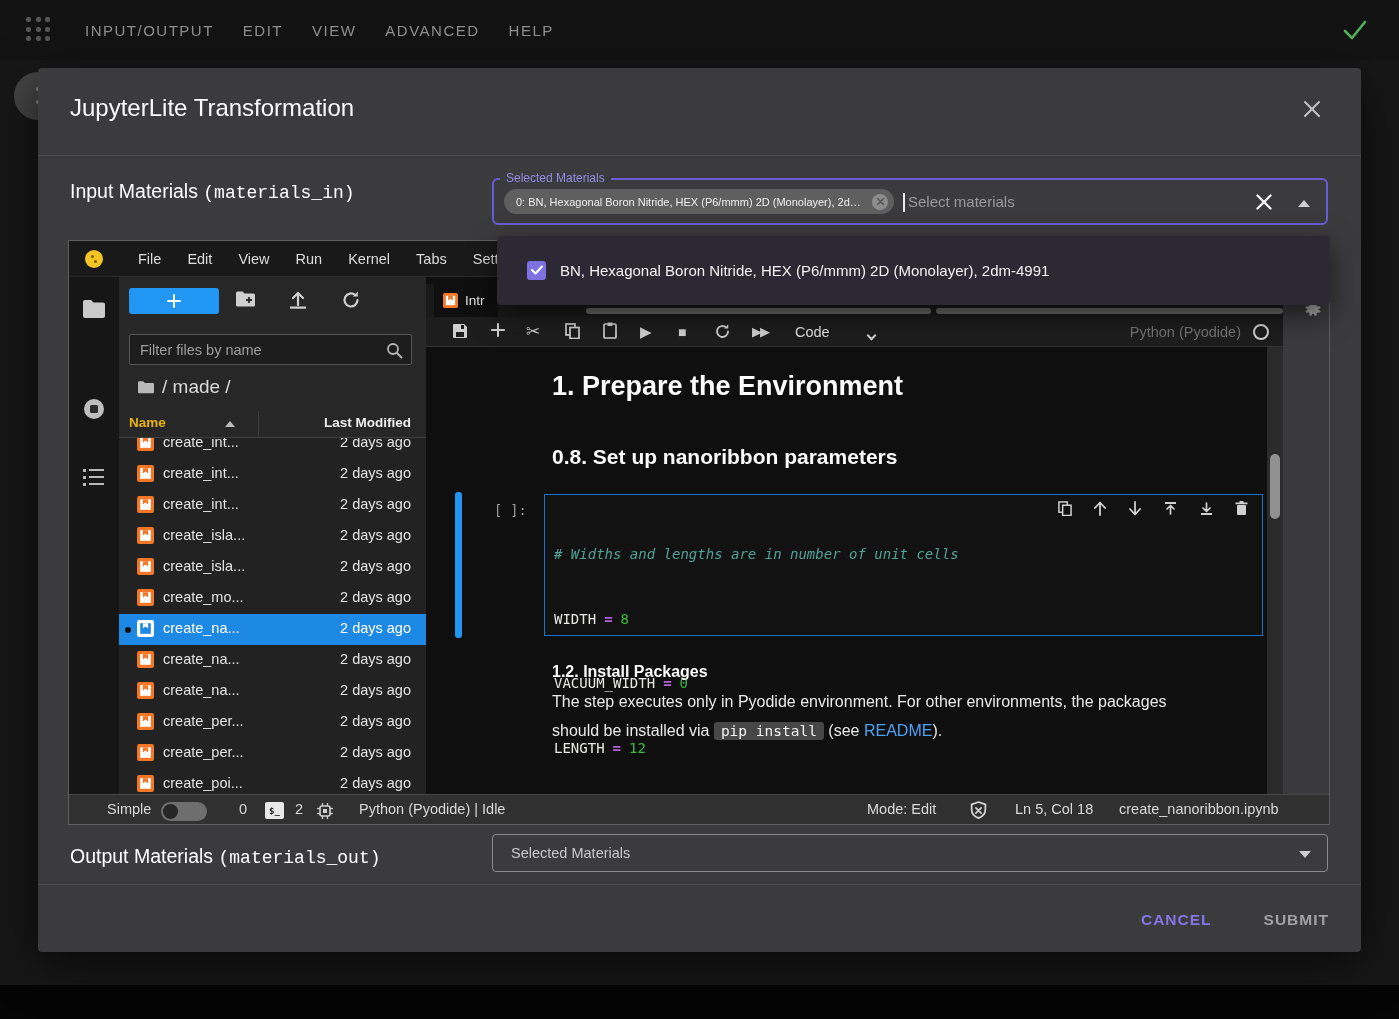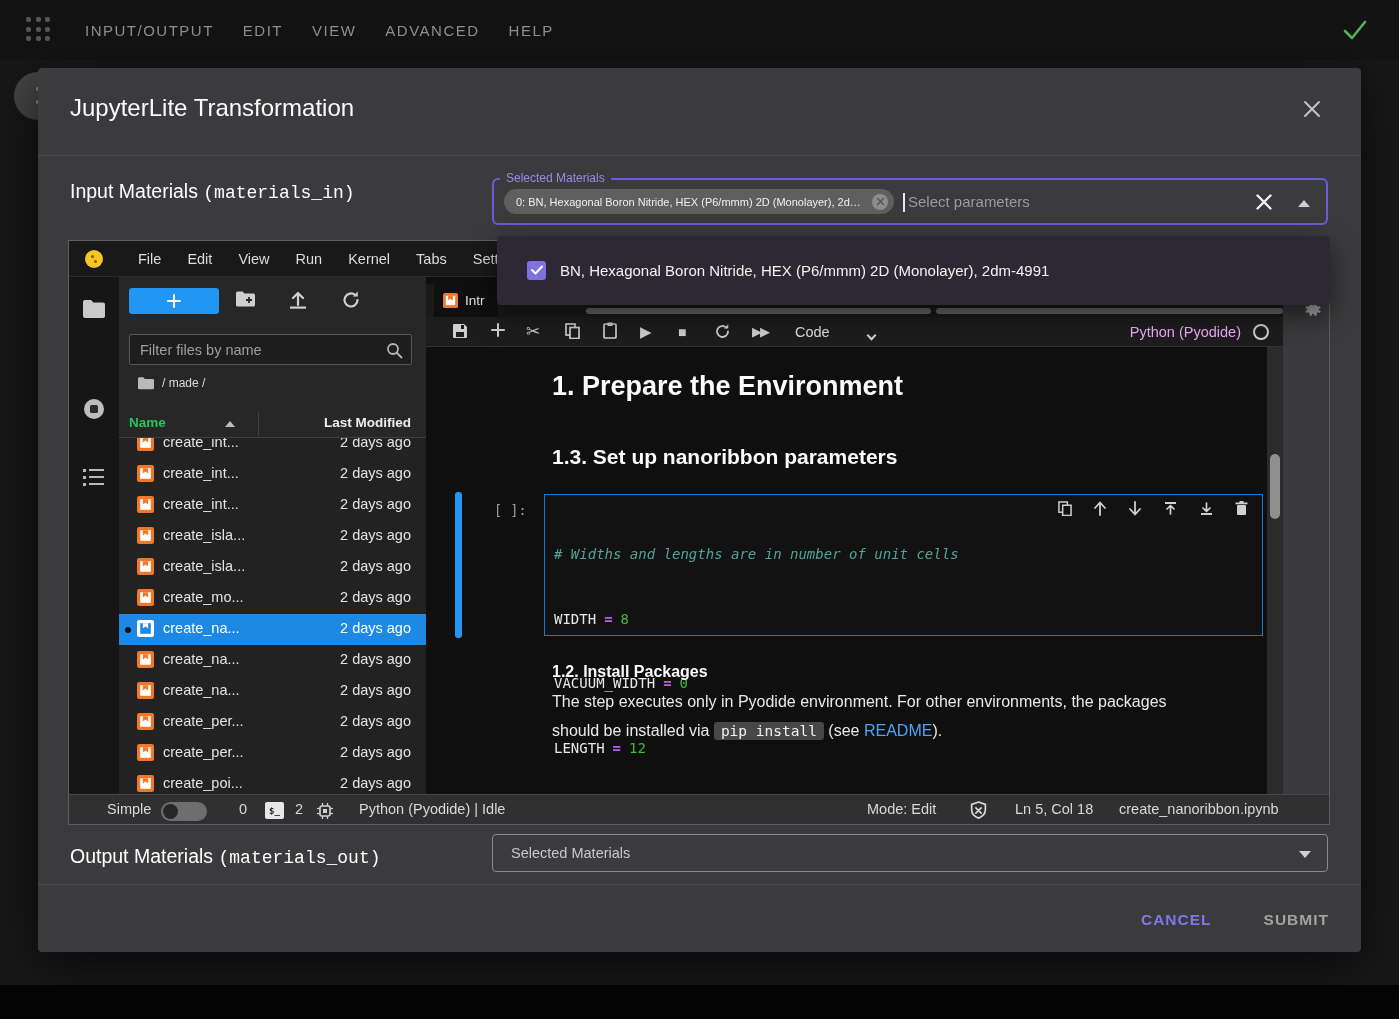--- a/index.html
+++ b/index.html
@@ -58,23 +58,23 @@
   .activity { position:absolute; left:0; top:36px; width:50px; height:517px; background:#161616; }
   .activity .aicon { position:absolute; left:13px; color:#b9b9b9; cursor:pointer; }
 
   .fpanel { position:absolute; left:50px; top:36px; width:307px; height:517px; background:#272727; }
   .newbtn { position:absolute; left:10px; top:11px; width:90px; height:26px; background:#2196f3; border-radius:3px; color:#fff; font-size:18px; display:flex; align-items:center; justify-content:center; cursor:pointer; }
   .ficon { position:absolute; top:13px; color:#cfcfcf; cursor:pointer; }
   .filter { position:absolute; left:10px; top:57px; width:283px; height:31px; background:#1d1d1d; border:1px solid #565656; border-radius:2px; }
   .filter input { position:absolute; left:10px; top:0; width:240px; height:29px; background:transparent; border:none; outline:none; color:#d8d8d8; font-size:14.5px; font-family:"Liberation Sans",sans-serif; }
   .filter input::placeholder { color:#9e9e9e; }
   .filter .search { position:absolute; right:8px; top:7px; }
-  .crumb { position:absolute; left:18px; top:99px; display:flex; align-items:center; gap:8px; color:#dadada; font-size:12px; }
+  .crumb { position:absolute; left:18px; top:99px; display:flex; align-items:center; gap:8px; color:#dadada; font-size:19px; }
   .fheader { position:absolute; left:0; top:134px; width:307px; height:27px; border-bottom:1px solid #3f3f3f; }
-  .fheader .hname { position:absolute; left:10px; top:4px; color:#22c55e; font-size:13.5px; font-weight:bold; }
+  .fheader .hname { position:absolute; left:10px; top:4px; color:#eab308; font-size:13.5px; font-weight:bold; }
   .fheader .sort { position:absolute; left:106px; top:10px; width:0; height:0; border-left:5px solid transparent; border-right:5px solid transparent; border-bottom:6px solid #bdbdbd; }
   .fheader .coldiv { position:absolute; left:139px; top:0; width:1px; height:27px; background:#3f3f3f; }
   .fheader .hmod { position:absolute; right:15px; top:4px; color:#eeeeee; font-size:13.5px; font-weight:bold; }
   .flist { position:absolute; left:0; top:161px; width:307px; height:356px; overflow:hidden; background:#222222; }
   .frow { position:absolute; left:0; width:307px; height:31px; cursor:pointer; }
   .frow .fname { position:absolute; left:44px; top:6px; color:#e3e3e3; font-size:14.5px; }
   .frow .fdate { position:absolute; right:15px; top:6px; color:#e3e3e3; font-size:14.5px; }
   .frow.sel { background:#1e88e5; }
   .frow.sel .fname, .frow.sel .fdate { color:#ffffff; }
   .frow .nbicon { position:absolute; left:18px; top:6px; }
@@ -184,21 +184,21 @@
     <div class="mat-field">
       <div class="chip">
         <span class="chip-label">0: BN, Hexagonal Boron Nitride, HEX (P6/mmm) 2D (Monolayer), 2dm-4991</span>
         <span class="chip-x">
           <svg width="9" height="9" viewBox="0 0 9 9">
               <path d="M1.5 1.5 L7.5 7.5 M7.5 1.5 L1.5 7.5" stroke="#565656" stroke-width="1.6" stroke-linecap="round"></path>
             </svg>
         </span>
       </div>
       <span class="text-caret"></span>
-      <span class="mat-placeholder">Select parameters</span>
+      <span class="mat-placeholder">Select materials</span>
       <span class="mat-clear">
         <svg width="20" height="20" viewBox="0 0 20 20">
             <path d="M3.5 3.5 L16.5 16.5 M16.5 3.5 L3.5 16.5" stroke="#f2f2f2" stroke-width="2.4" stroke-linecap="round"></path>
           </svg>
       </span>
       <span class="mat-caret caret-up"></span>
     </div>
     <div class="mat-field-label">Selected Materials</div>
 
     <div class="jwidget">
@@ -477,29 +477,29 @@
           <span class="tbi" style="left:252px; font-size:14px;">■</span>
           <span class="tbi" style="left:288px; top:6px;">
             <svg width="17" height="17" viewBox="0 0 20 20">
                 <path d="M16.5 10 a6.5 6.5 0 1 1-2.2-4.9" fill="none" stroke="#cfcfcf" stroke-width="2.2" stroke-linecap="round"></path>
                 <path d="M16.8 1.5 v5 h-5 z" fill="#cfcfcf"></path>
               </svg>
           </span>
           <span class="tbi" style="left:326px; font-size:13px; letter-spacing:-2px;">▶▶</span>
           <span class="tbi" style="left:369px; font-size:14.5px; color:#e0e0e0;">Code</span>
           <span class="tbi" style="left:442px; top:9px;"><i class="chev"></i></span>
-          <span class="tbi" style="right:42px; font-size:14.5px; color:#f0abfc;">Python (Pyodide)</span>
+          <span class="tbi" style="right:42px; font-size:14.5px; color:#737373;">Python (Pyodide)</span>
           <span class="tbi" style="right:14px; top:7px;">
               <i class="kcircle" style="display:block;"></i>
             </span>
         </div>
 
         <div class="ncontent">
           <div class="nb-h1">1. Prepare the Environment</div>
-          <div class="nb-h2a">1.3. Set up nanoribbon parameters</div>
+          <div class="nb-h2a">0.8. Set up nanoribbon parameters</div>
 
           <span class="prompt">[ ]:</span>
           <span class="cellbar"></span>
 
           <div class="cell">
             <div class="codewrap">
               <div><span class="tok-c"># Widths and lengths are in number of unit cells</span></div>
               <div><span class="tok-n">WIDTH</span><span class="tok-o">=</span><span class="tok-num">8</span></div>
               <div><span class="tok-n">VACUUM_WIDTH</span><span class="tok-o">=</span><span class="tok-num">0</span></div>
               <div><span class="tok-n">LENGTH</span><span class="tok-o">=</span><span class="tok-num">12</span></div>

